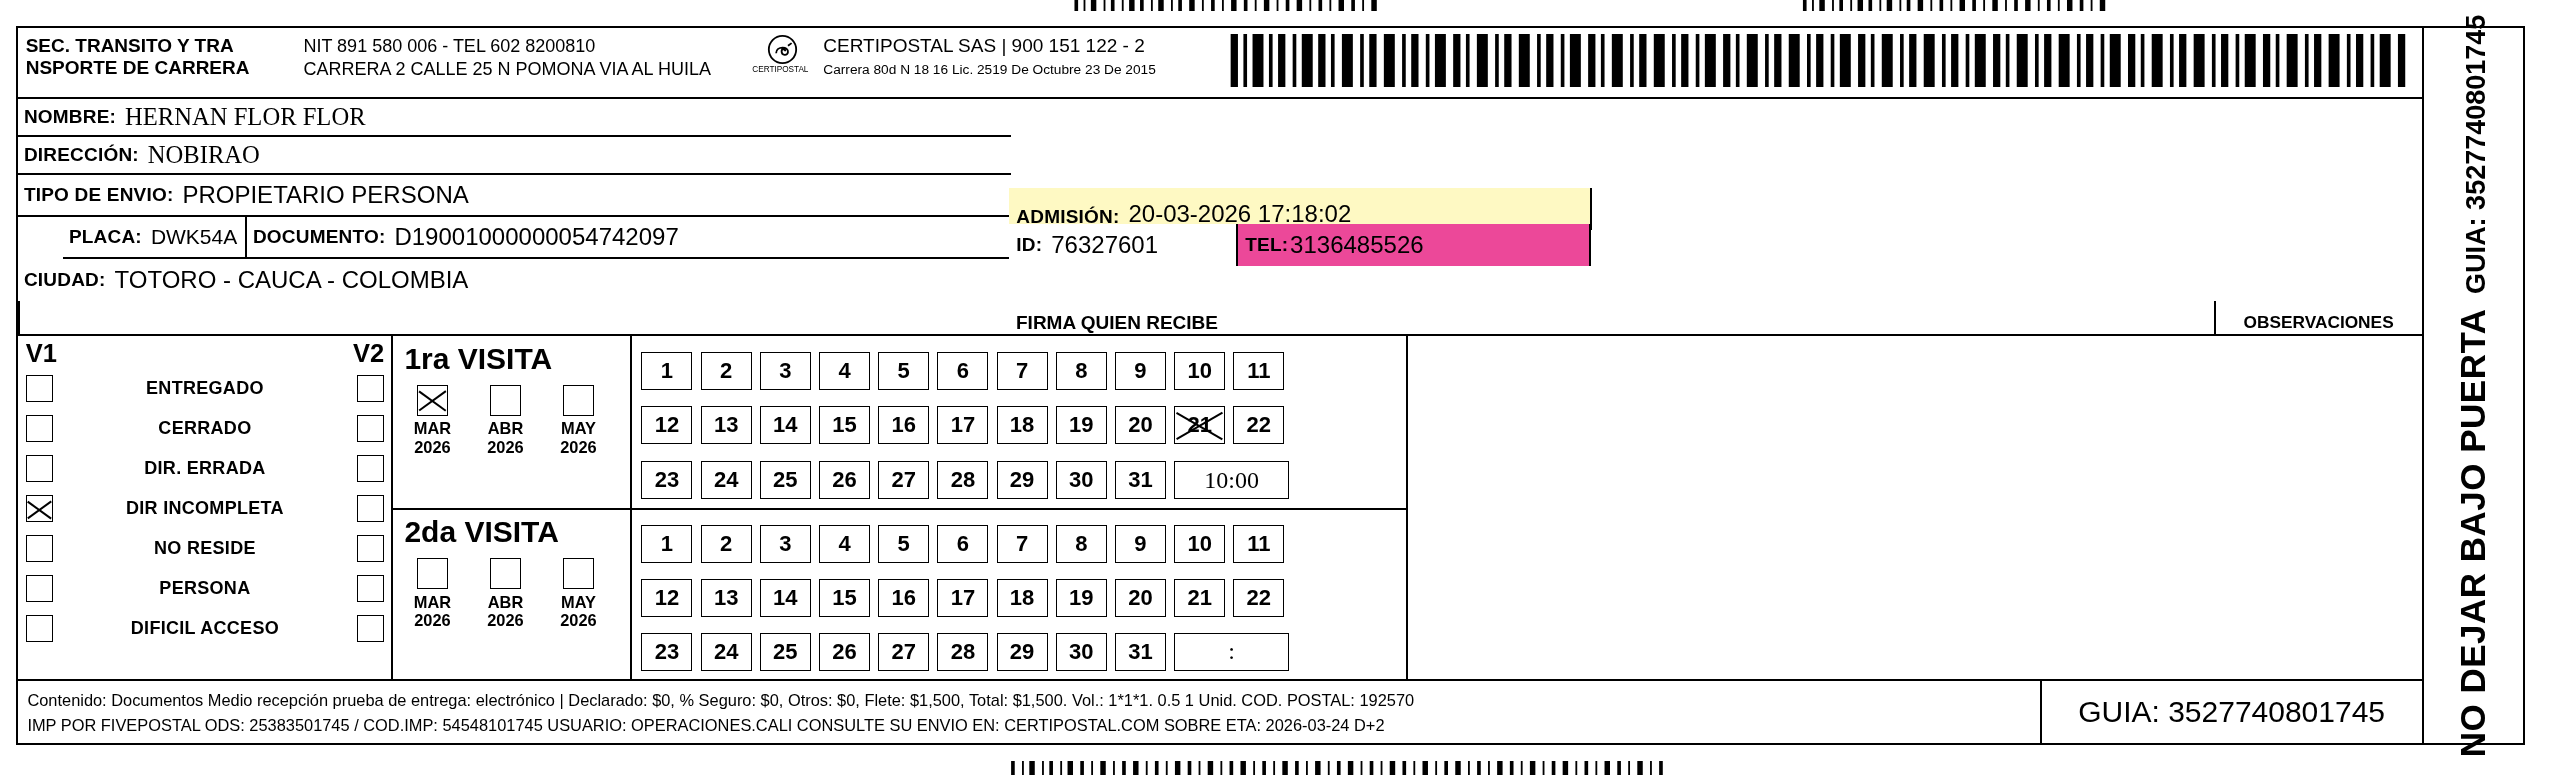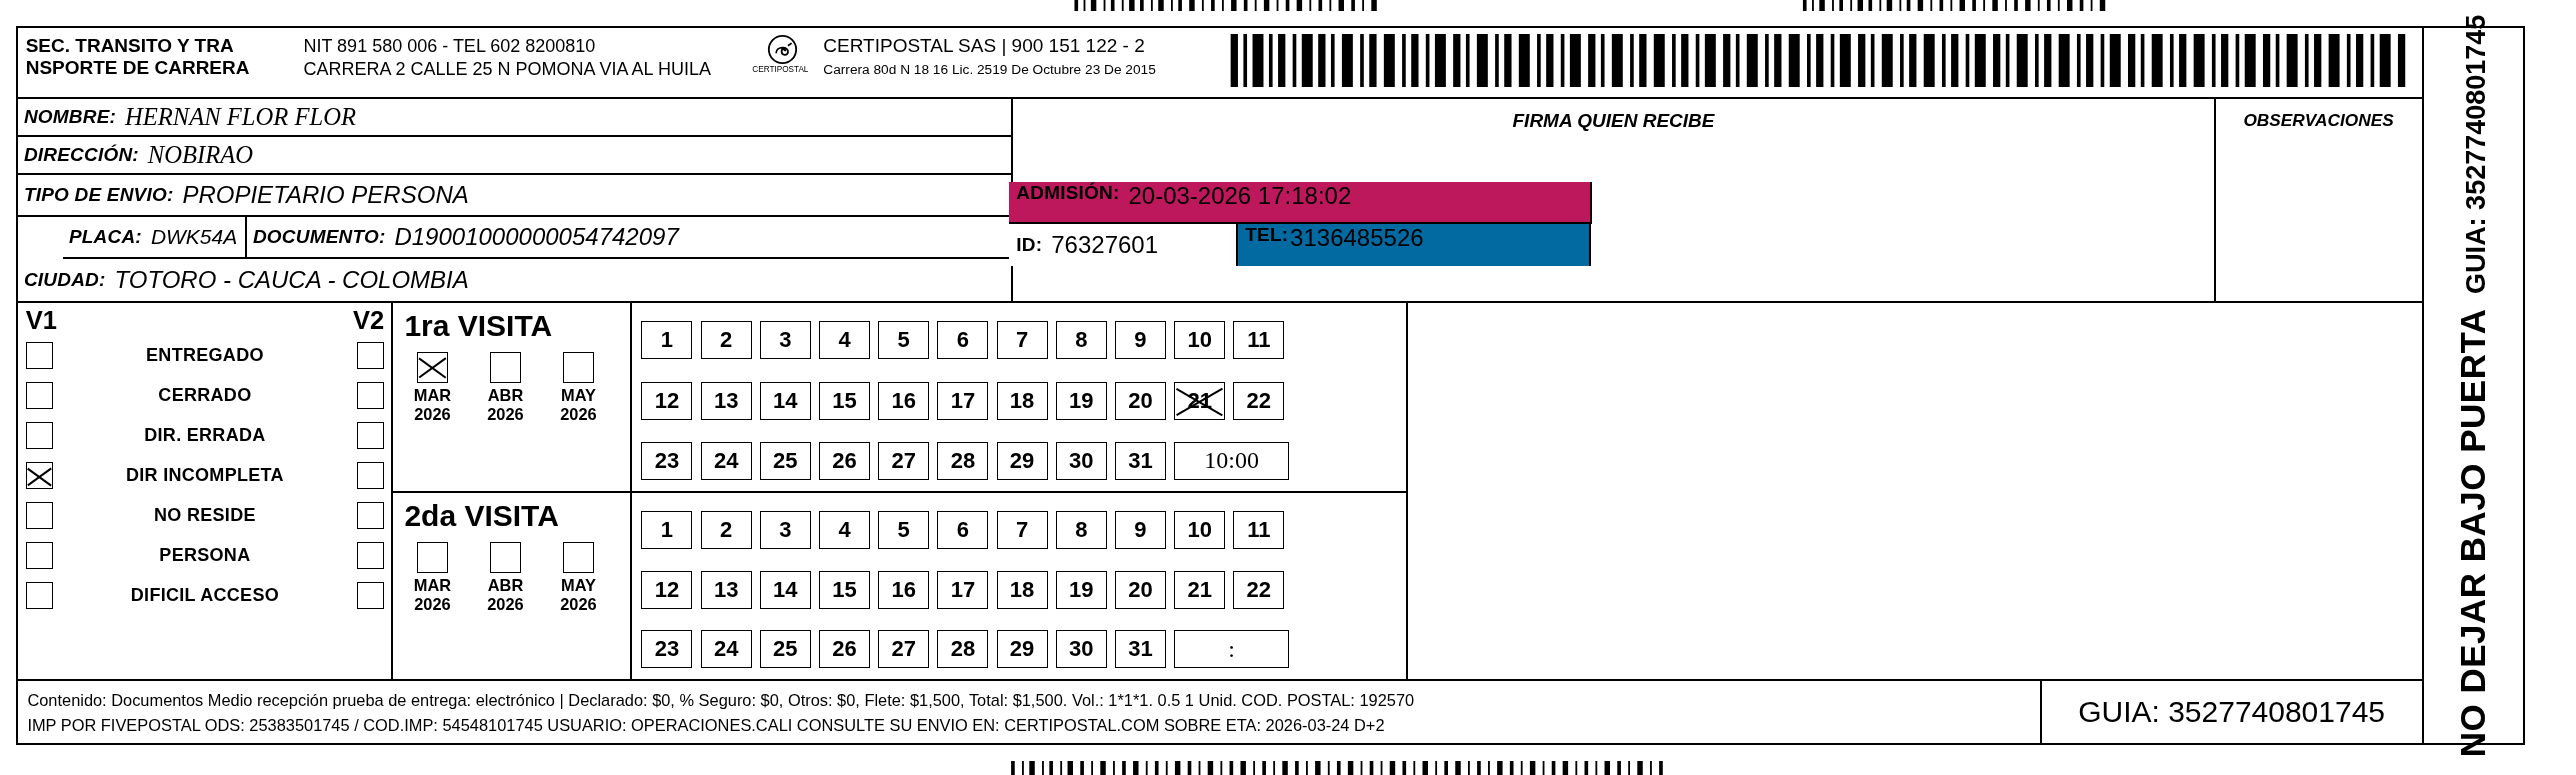--- a/index.html
+++ b/index.html
@@ -140,23 +140,22 @@
 
   .r-nombre { height: 38px; }
   .r-direccion { height: 38px; }
   .r-tipo { height: 42px; }
   .r-placa { height: 42px; margin-left: 45px; }
   .r-ciudad { height: 42px; }
 
   
   .upper {
     display: flex;
-    flex-direction: row;
+    flex-direction: column;
     border-bottom: 0;
-    font-style: italic;
   }
   .upper-left {
     width: 993px;
     display: flex;
     flex-direction: column;
     box-sizing: border-box;
   }
   .upper-right {
     flex: 1 1 auto;
     display: flex;
@@ -938,29 +937,29 @@
         <rect x="662" y="0" width="6" height="16"></rect>
           <rect x="676" y="0" width="4" height="16"></rect>
         <rect x="688" y="0" width="2" height="16"></rect>
           <rect x="698" y="0" width="6" height="16"></rect>
         <rect x="712" y="0" width="2" height="16"></rect>
           <rect x="722" y="0" width="4" height="16"></rect>
       </g>
     </svg>
   </div>
 
-  <div style="position:absolute; left:1009px; top:182px; width:583px; height:42px; box-sizing:border-box; border-right:2.7px solid #000; border-bottom:2.7px solid #000; display:flex; align-items:flex-start; padding-left:7.3px; background:#be185d;">
+  <div style="position:absolute; left:1009px; top:188px; width:583px; height:42px; box-sizing:border-box; border-right:2.7px solid #000; border-bottom:2.7px solid #000; display:flex; align-items:flex-end; padding-left:7.3px; background:#fef9c3;">
     <span class="cap">ADMISIÓN:</span>
     <span class="val">20-03-2026 17:18:02</span>
   </div>
 
   <div style="position:absolute; left:1009px; top:224px; width:229px; height:42px; box-sizing:border-box; border-right:2.7px solid #000; display:flex; align-items:center; padding-left:7.3px; background:#fff;">
     <span class="cap">ID:</span>
     <span class="val">76327601</span>
   </div>
 
-  <div style="position:absolute; left:1238px; top:224px; width:353px; height:42px; box-sizing:border-box; border-right:2.7px solid #000; display:flex; align-items:flex-start; padding-left:7.3px; background:#0369a1;">
+  <div style="position:absolute; left:1238px; top:224px; width:353px; height:42px; box-sizing:border-box; border-right:2.7px solid #000; display:flex; align-items:center; padding-left:7.3px; background:#ec4899;">
     <span class="cap">TEL:</span>
     <span class="val" style="margin-left:1.8px;">3136485526</span>
   </div>
 
 </div>
 
 
 </body></html>

